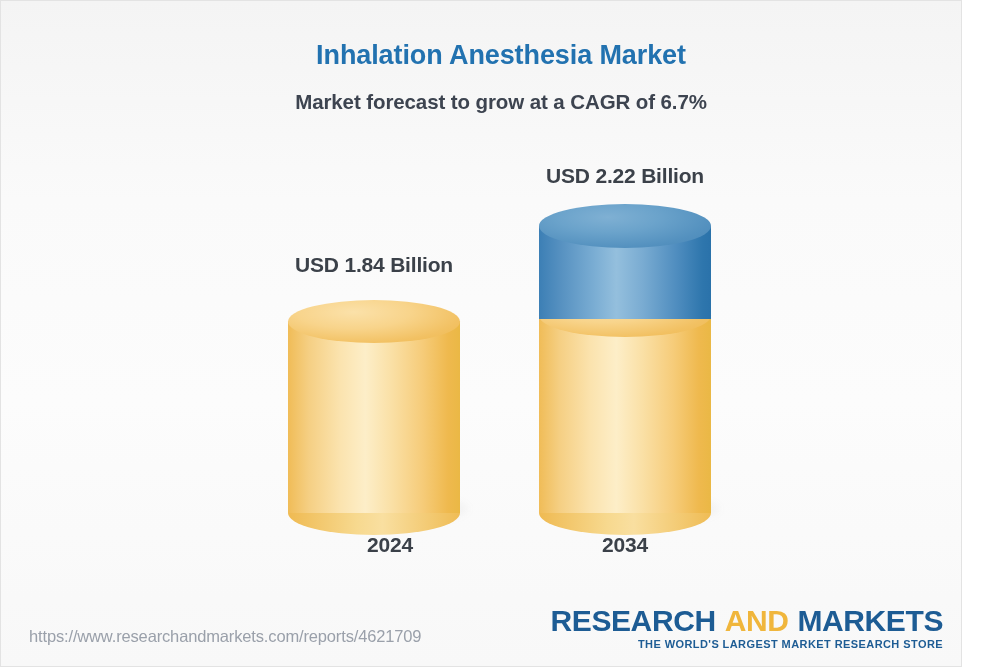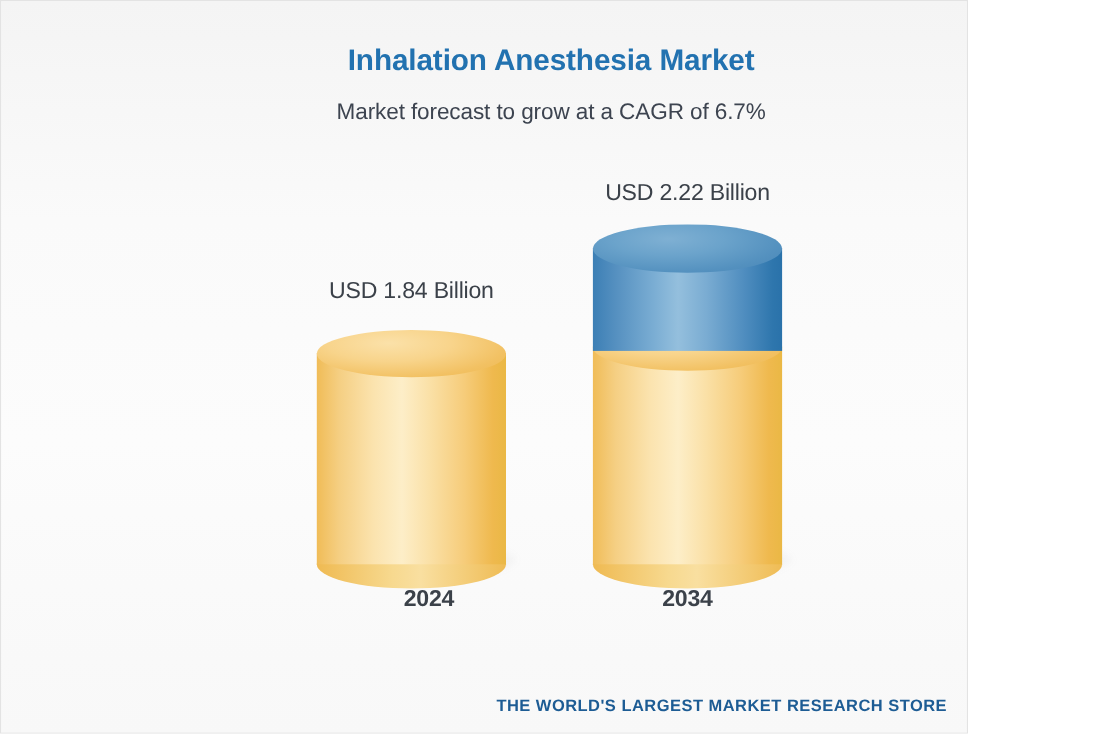--- a/index.html
+++ b/index.html
@@ -5,21 +5,21 @@
   html, body {
     margin: 0;
     padding: 0;
     background: #ffffff;
   }
   body {
     font-family: "Liberation Sans", sans-serif;
   }
   #canvas {
     position: relative;
-    width: 880px;
+    width: 962px;
     height: 667px;
     box-sizing: border-box;
     border: 1px solid #e3e3e3;
     background: linear-gradient(180deg, #f4f4f4 0%, #fafafa 30%, #fcfcfc 60%, #f8f8f8 100%);
     overflow: hidden;
   }
 
   
   .chart-title {
     position: absolute;
@@ -32,42 +32,42 @@
     color: #2272b0;
     letter-spacing: -0.1px;
   }
   .chart-subtitle {
     position: absolute;
     top: 89px;
     left: 0;
     width: 1000px;
     text-align: center;
     font-size: 20.5px;
-    font-weight: normal;
+    font-weight: bold;
     color: #3d4450;
     letter-spacing: -0.1px;
   }
 
   
   .plot {
     position: absolute;
     left: 0;
     top: 0;
     width: 1000px;
     height: 600px;
   }
 
   .bar-group { position: absolute; }
 
   .value-label {
     position: absolute;
     width: 320px;
     text-align: center;
     font-size: 21px;
-    font-weight: normal;
+    font-weight: bold;
     color: #3b4149;
     letter-spacing: -0.2px;
   }
   .cat-label {
     position: absolute;
     width: 320px;
     text-align: center;
     font-size: 21px;
     font-weight: bold;
     color: #3b4149;
@@ -145,25 +145,25 @@
   .logo-main {
     font-size: 30px;
     font-weight: bold;
     color: #1d5c94;
     letter-spacing: -0.4px;
     line-height: 1.05;
     white-space: nowrap;
   }
   .logo-and { color: #f0b63c; }
   .logo-tag {
-    font-size: 15px;
+    font-size: 11px;
     font-weight: bold;
     color: #1d5c94;
     letter-spacing: 0.42px;
-    margin-top: 20px;
+    margin-top: 2px;
     white-space: nowrap;
   }
 </style>
 </head>
 <body>
 
 <div id="canvas">
 
   <div class="chart-title">Inhalation Anesthesia Market</div>
   <div class="chart-subtitle">Market forecast to grow at a CAGR of 6.7%</div>
@@ -205,18 +205,20 @@
         <div class="cyl-body blue-body" style="left:538px; top:225px; width:172px; height:93px;"></div>
 
         <div class="cyl-top blue-top" style="left:538px; top:203px; width:172px; height:44px;"></div>
       </div>
 
       <div class="cat-label" style="left:464px; top:532px;">2034</div>
     </div>
 
   </div>
 
+  <div class="footer-url">https://www.researchandmarkets.com/reports/4621709</div>
 
   <div class="logo">
+    <div class="logo-main"><span>RESEARCH</span><span class="logo-and" style="margin: 0px 9px;">AND</span><span>MARKETS</span></div>
     <div class="logo-tag">THE WORLD'S LARGEST MARKET RESEARCH STORE</div>
   </div>
 
 </div>
 
 </body></html>

